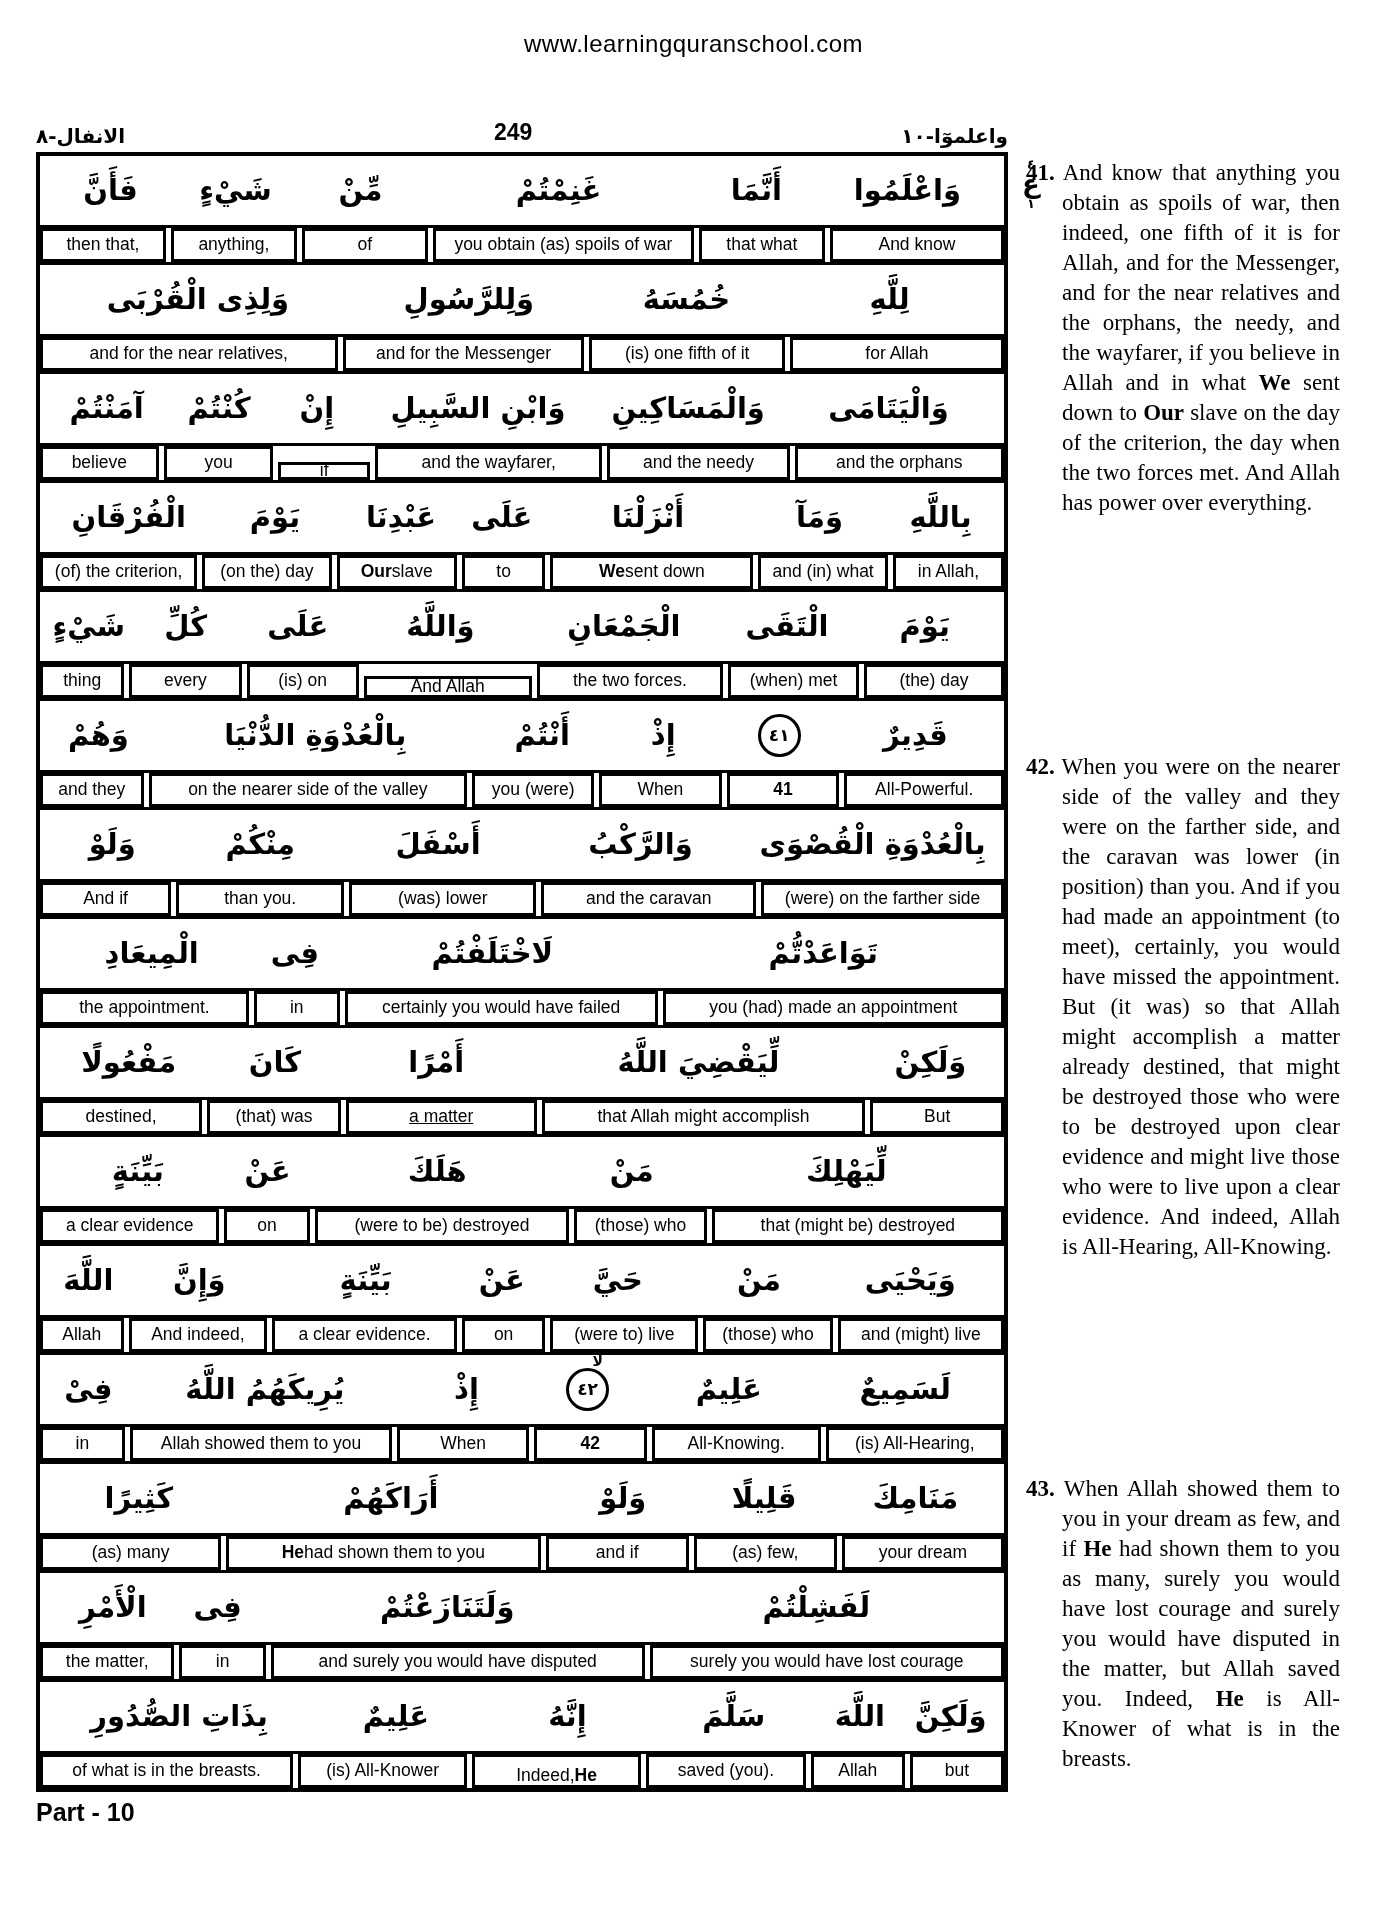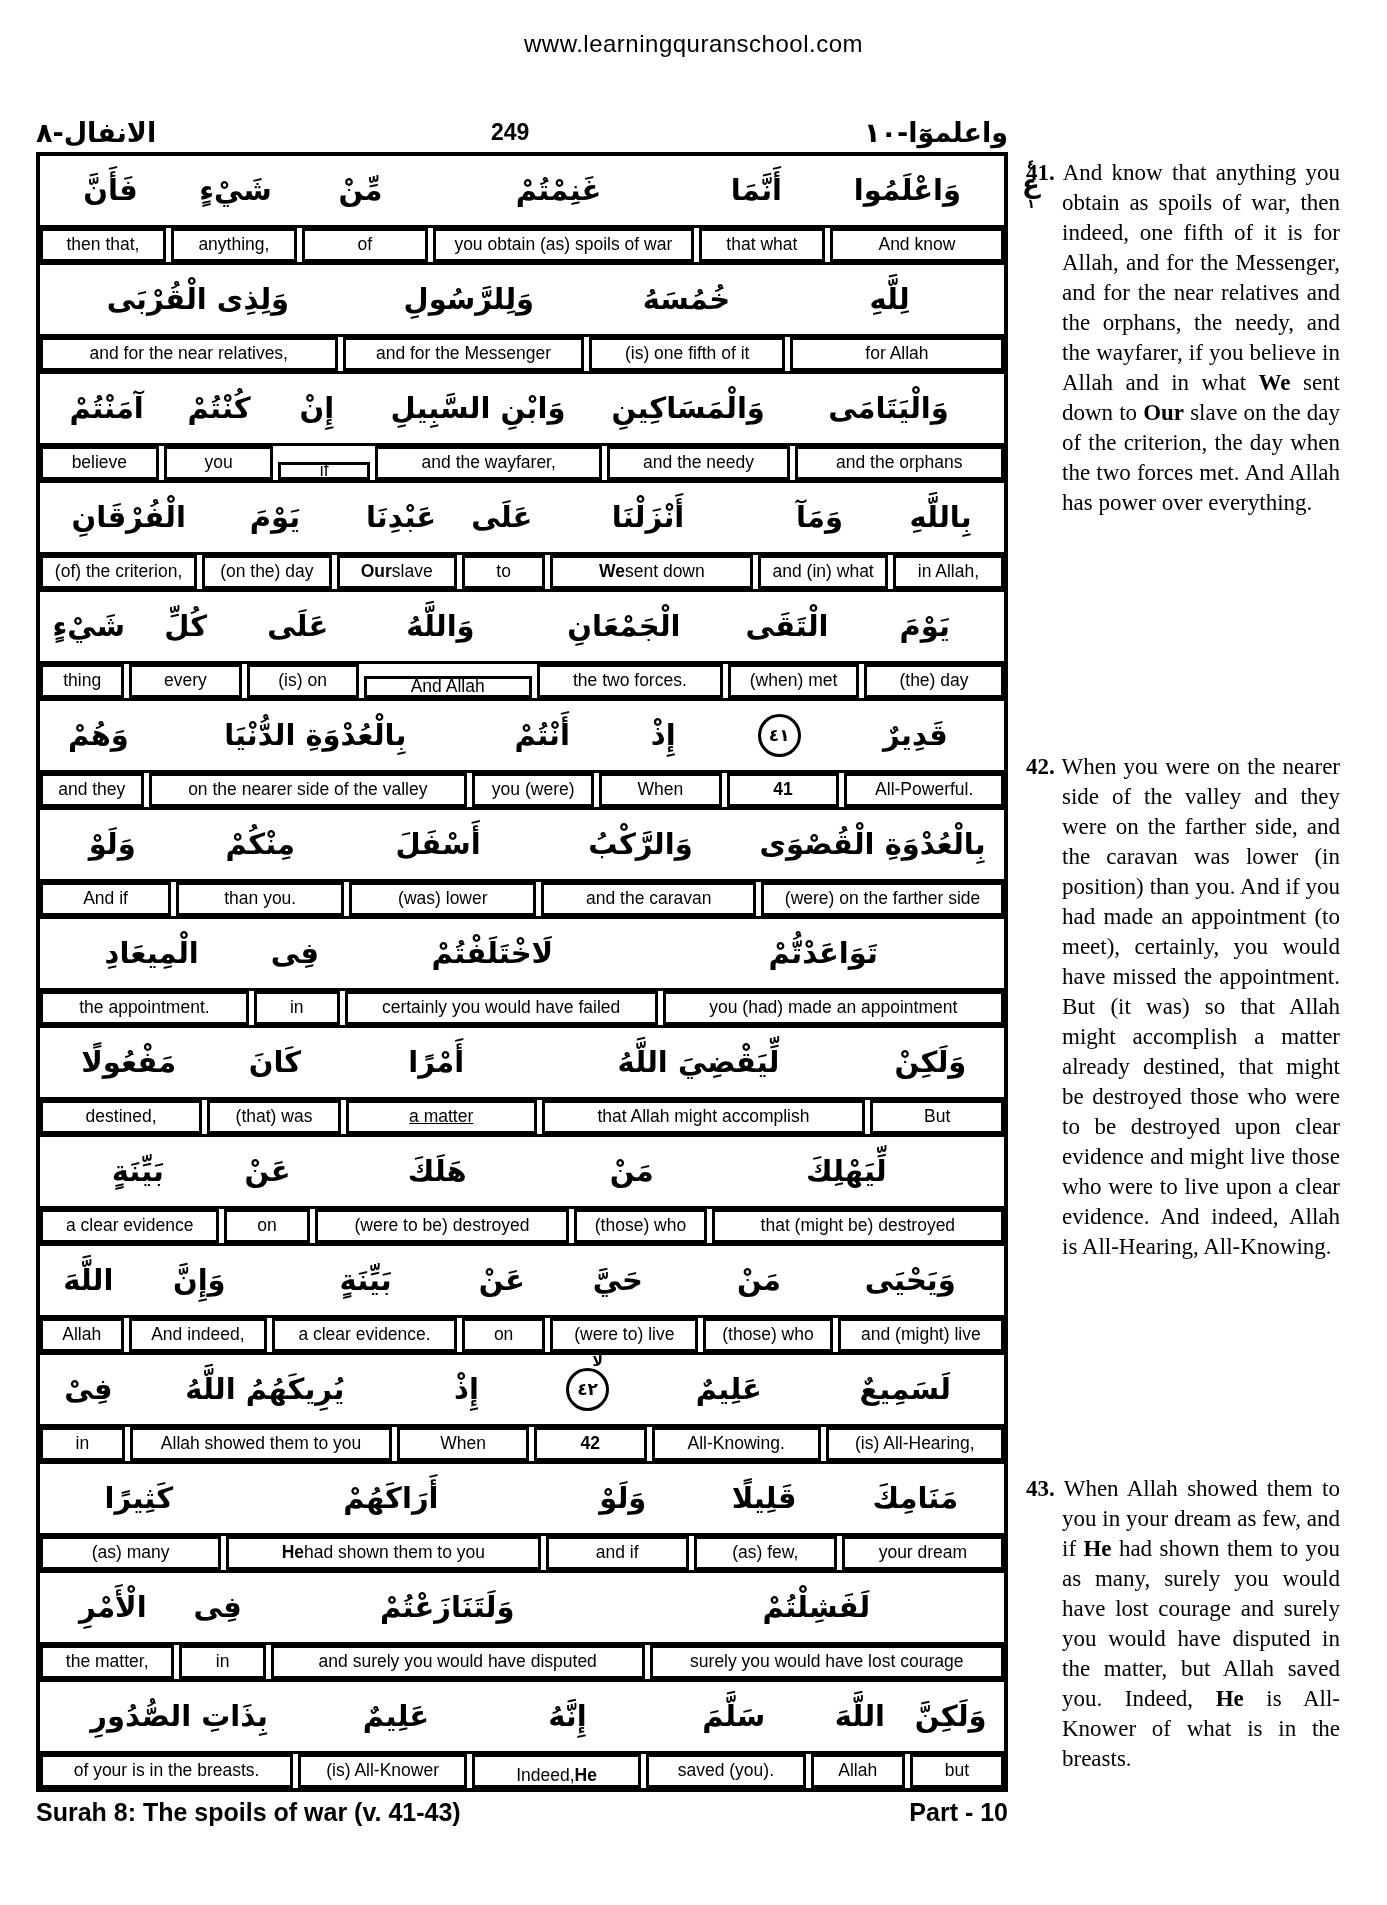--- a/index.html
+++ b/index.html
@@ -11,21 +11,21 @@
     overflow:hidden;
   }
   .site-url{
     position:absolute;top:30px;left:0;width:100%;
     text-align:center;font-size:24px;letter-spacing:.5px;
   }
   .page-header{
     position:absolute;left:36px;top:94px;width:972px;height:54px;
     display:flex;justify-content:space-between;align-items:flex-end;
   }
-  .hdr-ar{font-family:"DejaVu Sans",sans-serif;font-weight:bold;font-size:27px;direction:rtl;}
+  .hdr-ar{font-family:"DejaVu Sans",sans-serif;font-weight:bold;font-size:20px;direction:rtl;}
   .hdr-num{font-weight:bold;font-size:23px;padding-bottom:2px;}
 
   .word-table{
     position:absolute;left:36px;top:152px;width:972px;
     border:4px solid #000;box-sizing:border-box;background:#fff;
   }
   .ar-row{
     height:69px;display:flex;direction:rtl;align-items:center;
     border-bottom:3px solid #000;padding:0 8px;box-sizing:content-box;
   }
@@ -338,33 +338,32 @@
         <div class="ar-slot" style="flex-grow: 17;">إِنَّهُ</div>
         <div class="ar-slot" style="flex-grow: 17;">عَلِيمٌ</div>
         <div class="ar-slot" style="flex-grow: 26;">بِذَاتِ الصُّدُورِ</div>
       </div>
       <div class="tr-row">
         <div class="tr-cell" style="flex-grow: 9;">but</div>
         <div class="tr-cell" style="flex-grow: 9;">Allah</div>
         <div class="tr-cell" style="flex-grow: 16;">saved (you).</div>
         <div class="tr-cell" style="flex-grow: 17; align-items: flex-end;">Indeed, <b>He</b></div>
         <div class="tr-cell" style="flex-grow: 17;">(is) All-Knower</div>
-        <div class="tr-cell" style="flex-grow: 26;">of your is in the breasts.</div>
+        <div class="tr-cell" style="flex-grow: 26;">of what is in the breasts.</div>
       </div>
     </div>
   </div>
 
 <div class="ruku-ornament">
   <span class="sm">٤</span>
   <span class="lg">ع</span>
   <span class="sm">١</span>
 </div>
 
 <div class="verses-col" id="verses-col">
     <div class="verse" style="top: 6px;"><span class="vnum">41.</span> And know that anything you obtain as spoils of war, then indeed, one fifth of it is for Allah, and for the Messenger, and for the near relatives and the orphans, the needy, and the wayfarer, if you believe in Allah and in what <b>We</b> sent down to <b>Our</b> slave on the day of the criterion, the day when the two forces met. And Allah has power over everything.</div>
     <div class="verse" style="top: 600px;"><span class="vnum">42.</span> When you were on the nearer side of the valley and they were on the farther side, and the caravan was lower (in position) than you. And if you had made an appointment (to meet), certainly, you would have missed the appointment. But (it was) so that Allah might accomplish a matter already destined, that might be destroyed those who were to be destroyed upon clear evidence and might live those who were to live upon a clear evidence. And indeed, Allah is All-Hearing, All-Knowing.</div>
     <div class="verse" style="top: 1322px;"><span class="vnum">43.</span> When Allah showed them to you in your dream as few, and if <b>He</b> had shown them to you as many, surely you would have lost courage and surely you would have disputed in the matter, but Allah saved you. Indeed, <b>He</b> is All-Knower of what is in the breasts.</div>
   </div>
 
 <div class="page-footer">
-  <span>Surah 8: The spoils of war (v. 41-43)</span>
   <span>Part - 10</span>
 </div>
 
 </body></html>

